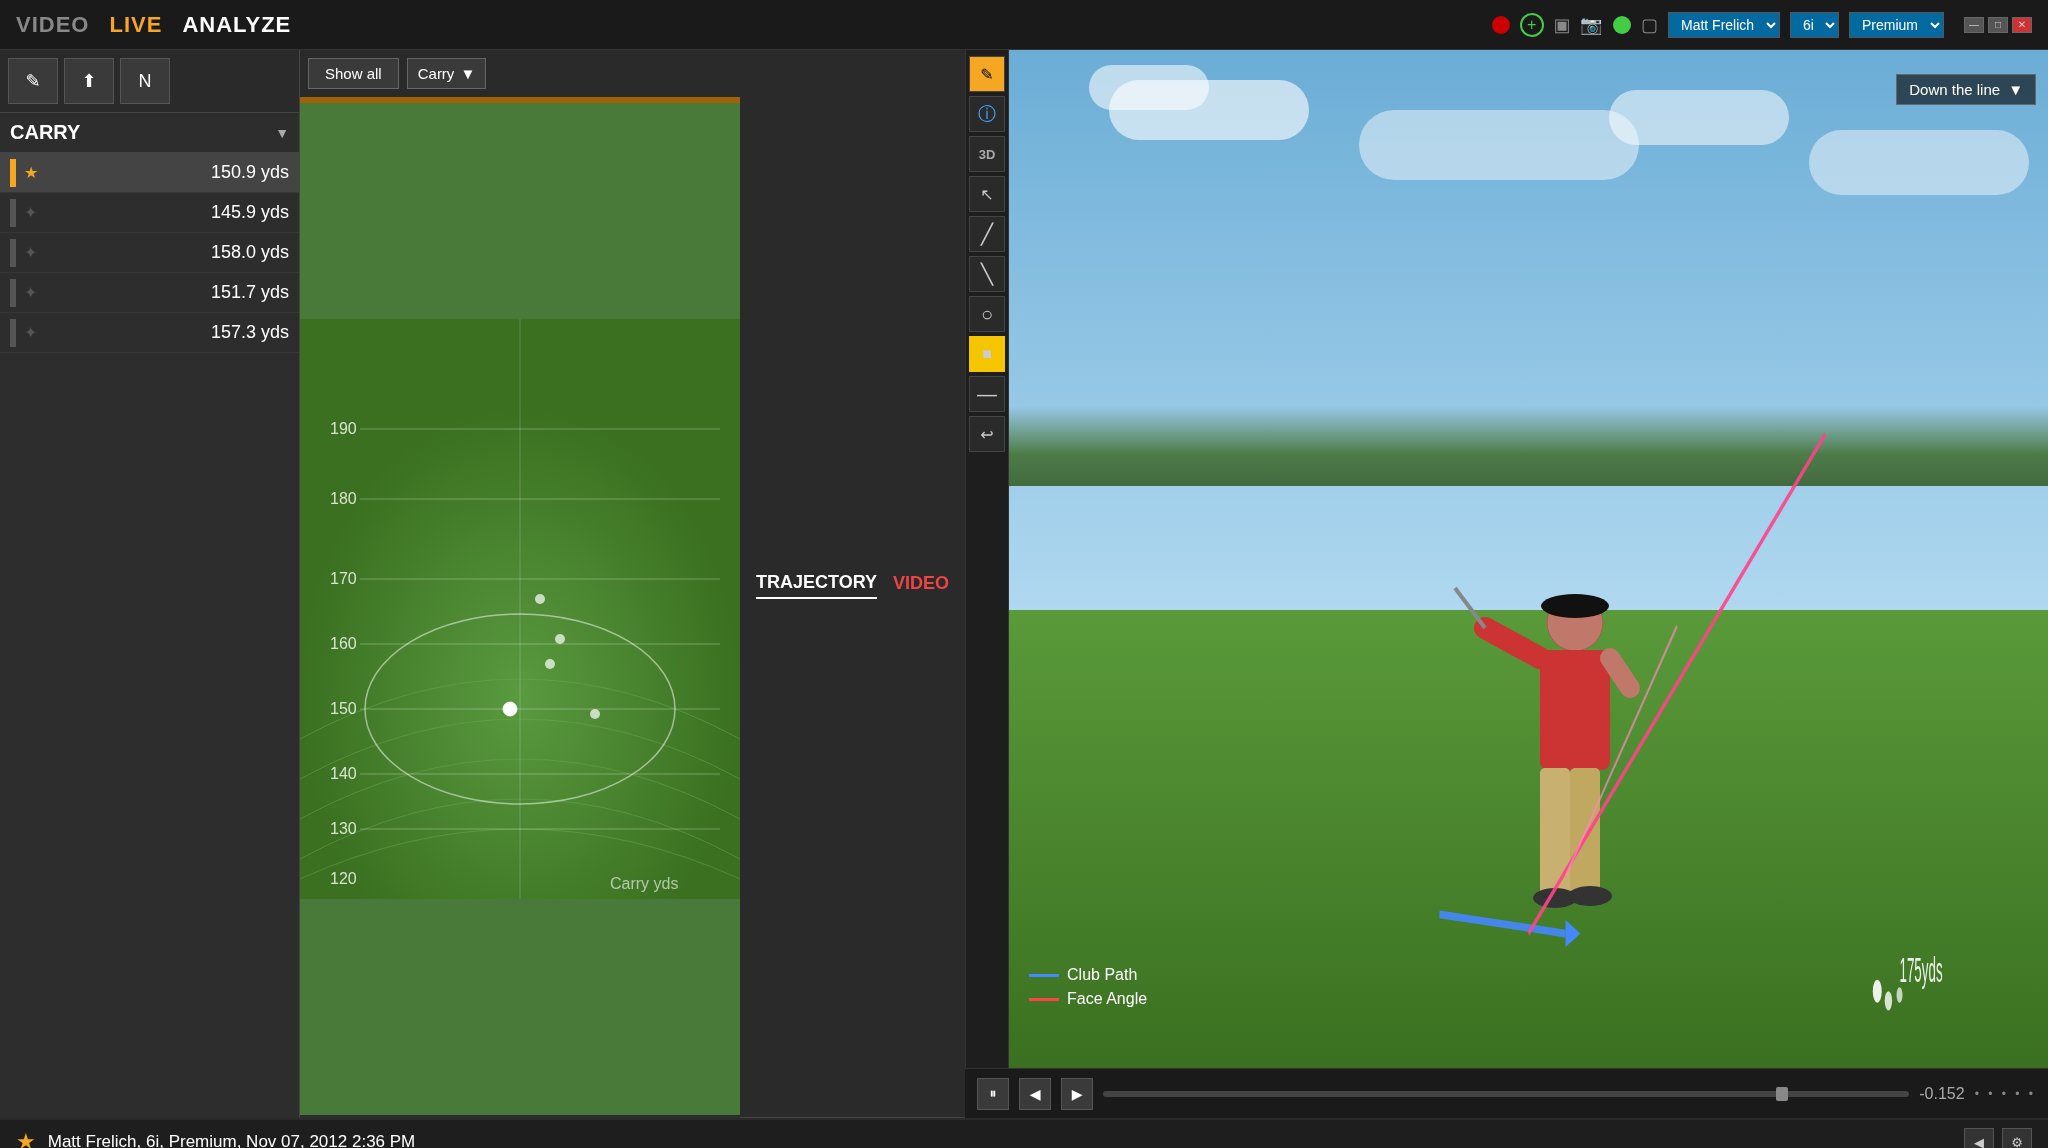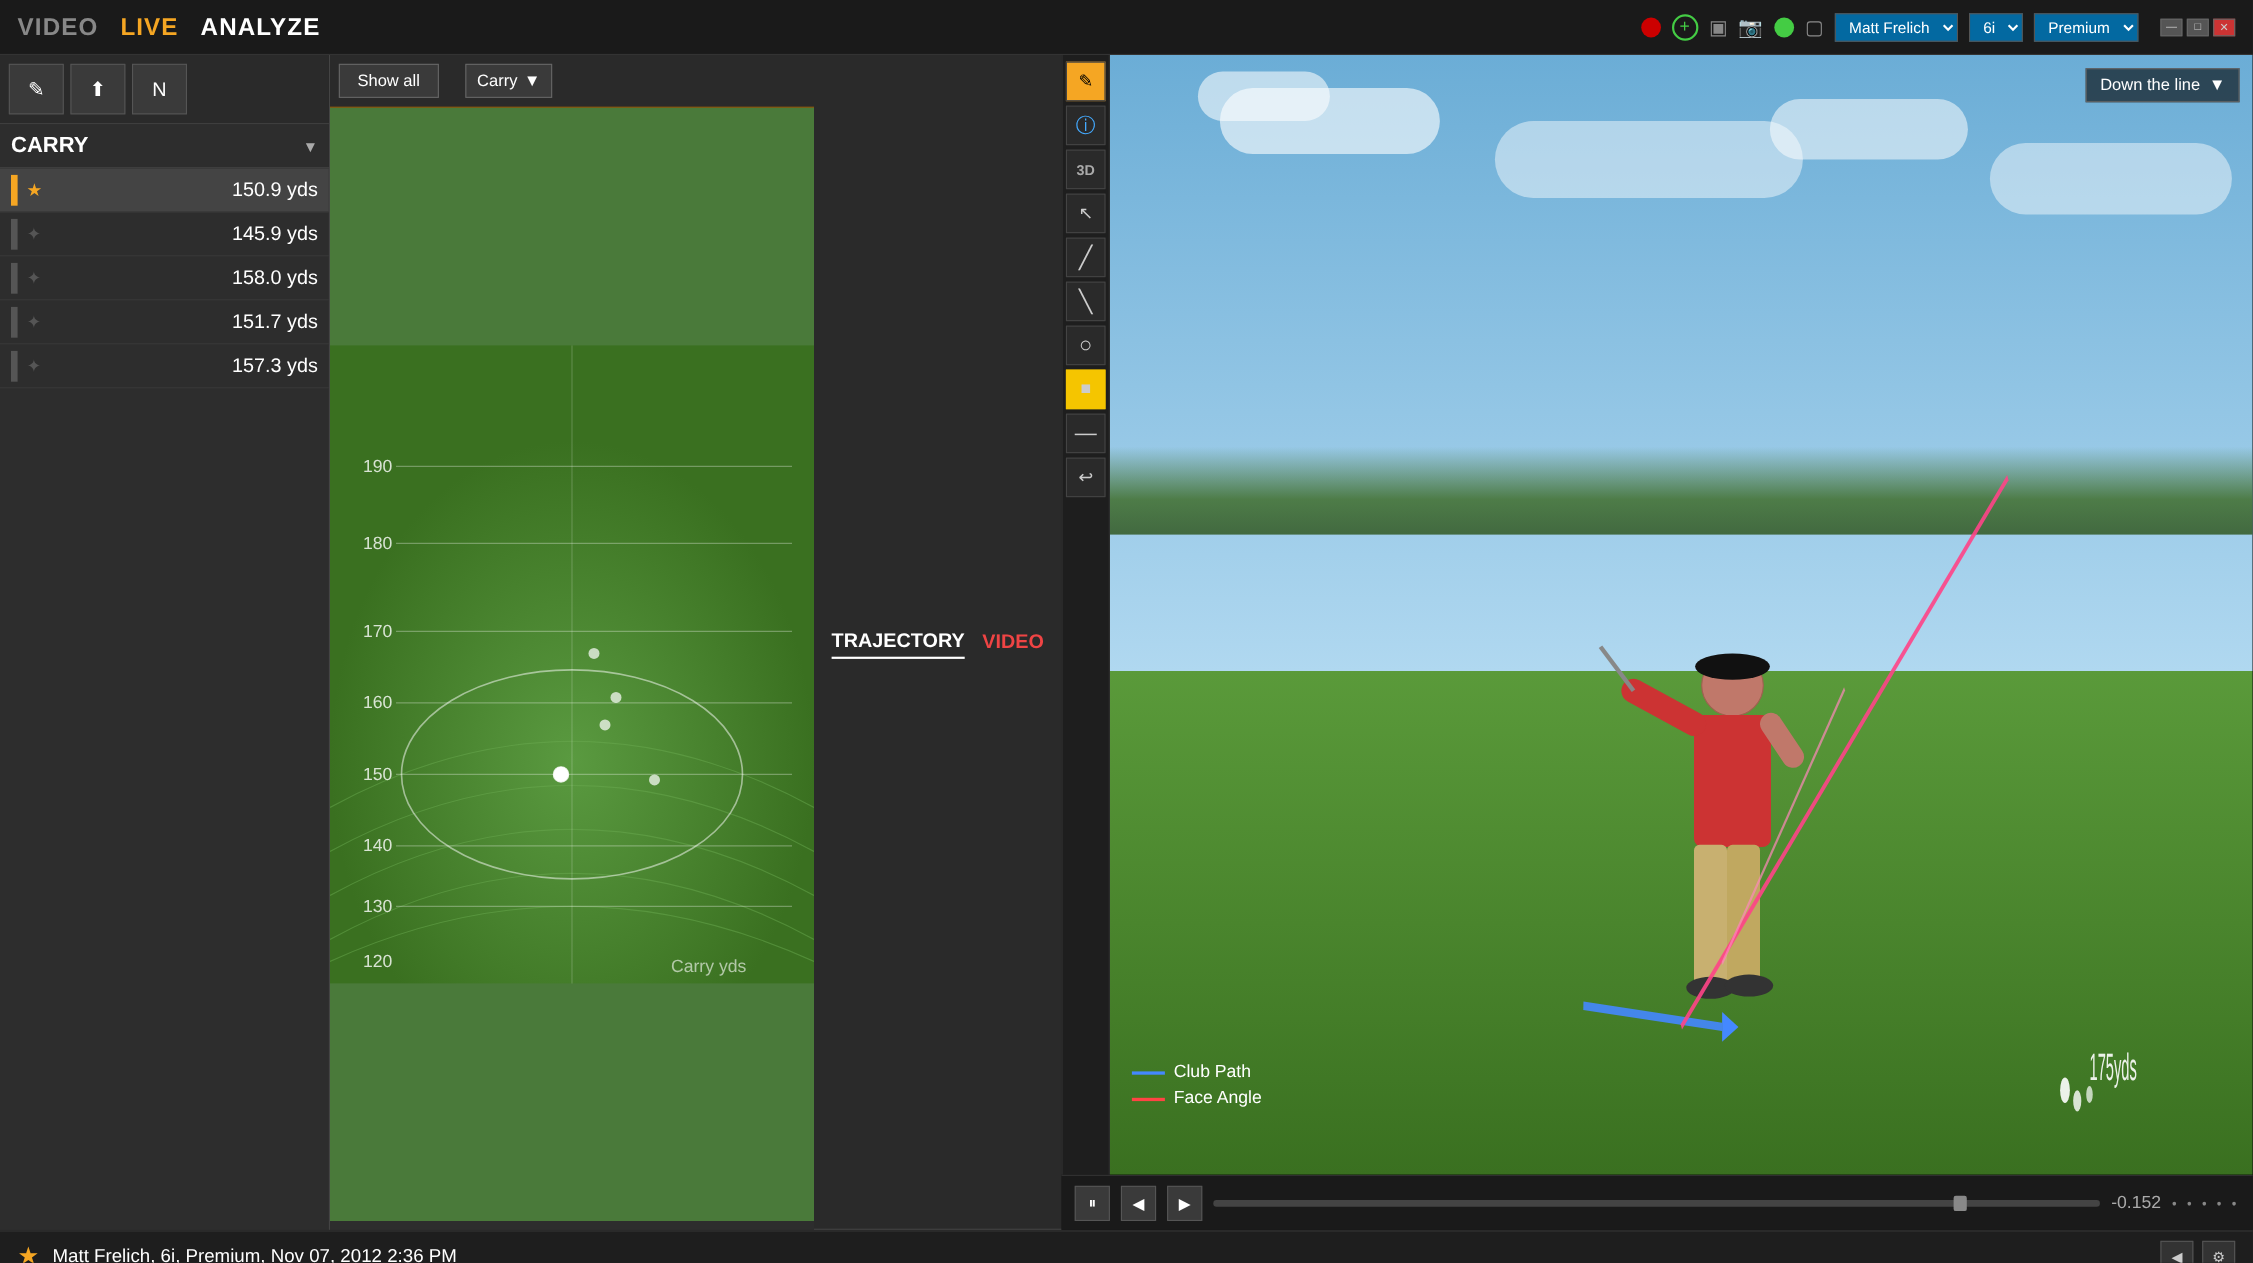--- a/index.html
+++ b/index.html
@@ -177,23 +177,23 @@
     .middle-panel {
       width: 440px;
       position: relative;
       overflow: hidden;
       background: #2d2d2d;
     }
     .shot-map-toolbar {
       display: flex;
       align-items: flex-end;
       padding: 8px;
-      gap: 24px;
+      gap: 8px;
       background: #2a2a2a;
-      border-bottom: 1px solid #a16207;
+      border-bottom: 6px solid #a16207;
     }
     .show-all-btn {
       padding: 6px 16px;
       background: #3a3a3a;
       border: 1px solid #666;
       color: #fff;
       font-size: 15px;
       cursor: pointer;
     }
     .carry-select {
@@ -275,21 +275,21 @@
       font-size: 16px;
       color: #fff;
     }
     .legend-color {
       width: 30px;
       height: 3px;
     }
 
     .video-view-dropdown {
       position: absolute;
-      top: 12px;
+      top: 24px;
       right: 12px;
       background: rgba(0,0,0,0.6);
       border: 1px solid #666;
       color: #fff;
       padding: 6px 12px;
       font-size: 15px;
       cursor: pointer;
       display: flex;
       align-items: center;
       gap: 8px;

